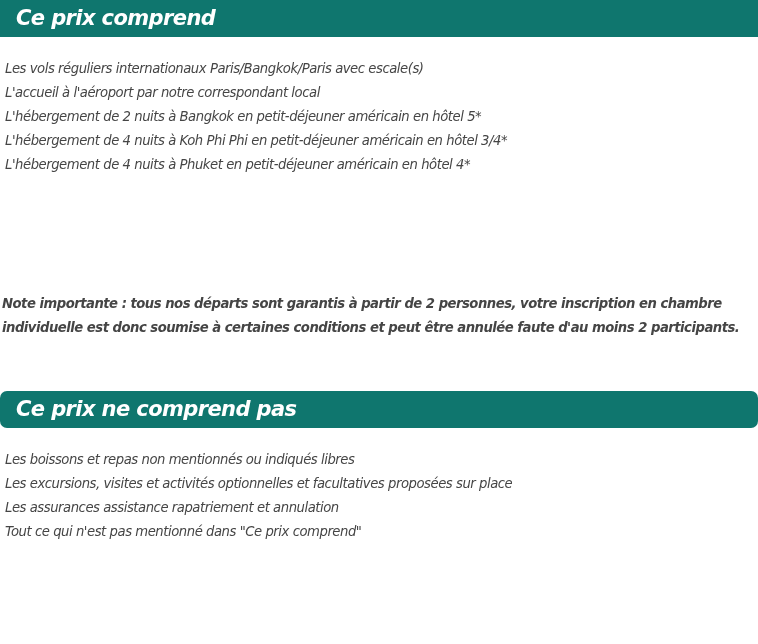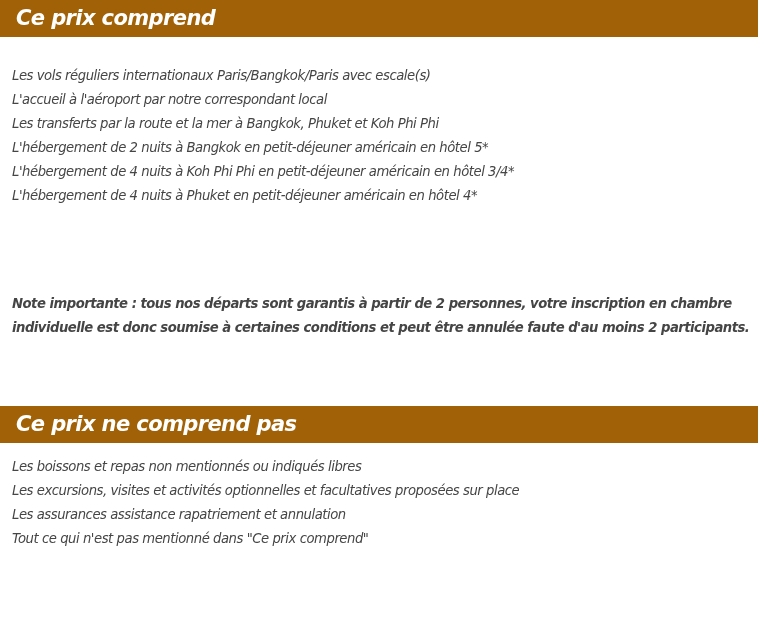--- a/index.html
+++ b/index.html
@@ -12,54 +12,54 @@
     height: 644px;
     overflow: hidden;
     font-family: "DejaVu Sans", "Liberation Sans", sans-serif;
     color: #454545;
   }
   .banner {
     position: absolute;
     left: 0;
     width: 758px;
     height: 37px;
-    background: #a16207;
+    background: #0f766e;
   }
   .banner-title {
     position: absolute;
     left: 16px;
     top: 4px;
     font-family: "DejaVu Sans", "Liberation Sans", sans-serif;
     font-style: italic;
     font-weight: bold;
     font-size: 21px;
     letter-spacing: -0.6px;
     color: #ffffff;
     line-height: 28px;
     white-space: nowrap;
   }
   .list {
     position: absolute;
     left: 0;
-    margin: 12px;
+    margin: 5px;
     padding: 0;
     list-style: none;
   }
   .list li {
     font-style: italic;
     font-size: 13.2px;
     letter-spacing: -0.45px;
     line-height: 24px;
     height: 24px;
     white-space: nowrap;
     color: #454545;
   }
   .note {
     position: absolute;
-    left: 12px;
+    left: 2px;
     top: 292px;
     width: 610px;
     font-style: italic;
     font-weight: bold;
     font-size: 13.2px;
     letter-spacing: -0.5px;
     line-height: 24px;
     color: #454545;
   }
   .note span { display: block; white-space: nowrap; }
@@ -68,34 +68,33 @@
 <body>
 
 <section>
   <div class="banner" style="top:0px;">
     <h2 class="banner-title" style="margin:0;">Ce prix comprend</h2>
   </div>
 
   <ul class="list" style="top:52px;">
     <li>Les vols réguliers internationaux Paris/Bangkok/Paris avec escale(s)</li>
     <li>L'accueil à l'aéroport par notre correspondant local</li>
-    <li>Les transferts par la route et la mer à Bangkok, Phuket et Koh Phi Phi</li>
     <li>L'hébergement de 2 nuits à Bangkok en petit-déjeuner américain en hôtel 5*</li>
     <li>L'hébergement de 4 nuits à Koh Phi Phi en petit-déjeuner américain en hôtel 3/4*</li>
     <li>L'hébergement de 4 nuits à Phuket en petit-déjeuner américain en hôtel 4*</li>
   </ul>
 
   <p class="note" style="margin:0;">
     <span>Note importante : tous nos départs sont garantis à partir de 2 personnes, votre inscription  en chambre</span>
     <span>individuelle est donc soumise à certaines conditions et peut être annulée faute d'au moins 2 participants.</span>
   </p>
 </section>
 
 <section>
-  <div class="banner" style="top:406px;">
+  <div class="banner" style="top:391px;border-radius:7px;">
     <h2 class="banner-title" style="margin:0;">Ce prix ne comprend pas</h2>
   </div>
 
   <ul class="list" style="top:443px;">
     <li>Les boissons et repas non mentionnés ou indiqués libres</li>
     <li>Les excursions, visites et activités optionnelles et facultatives proposées sur place</li>
     <li>Les assurances assistance rapatriement et annulation</li>
     <li>Tout ce qui n'est pas mentionné dans "Ce prix comprend"</li>
   </ul>
 </section>

